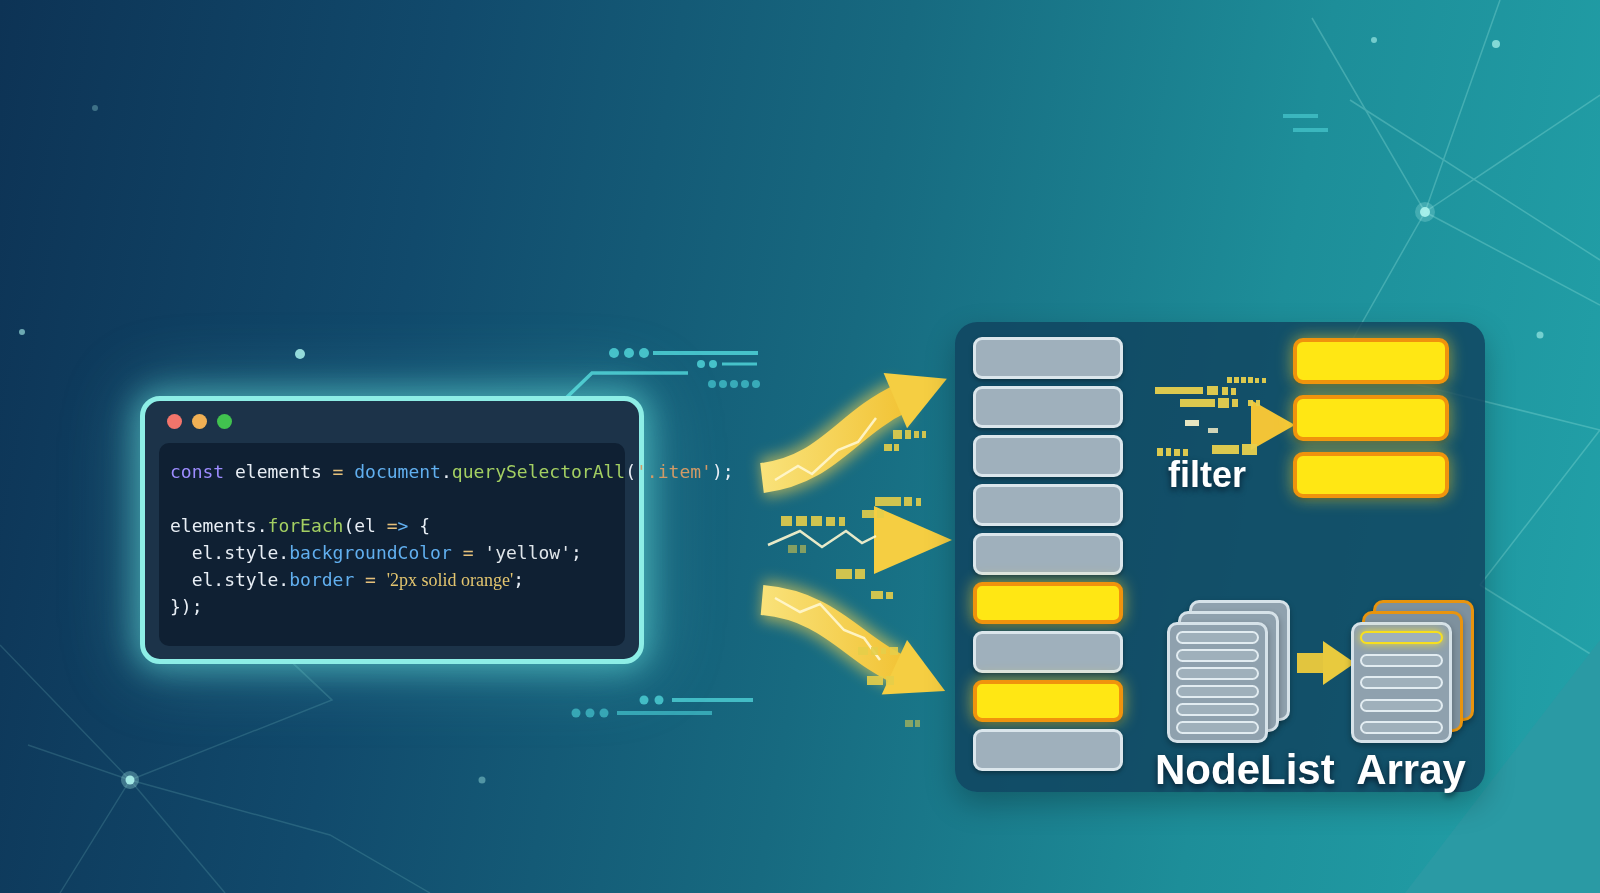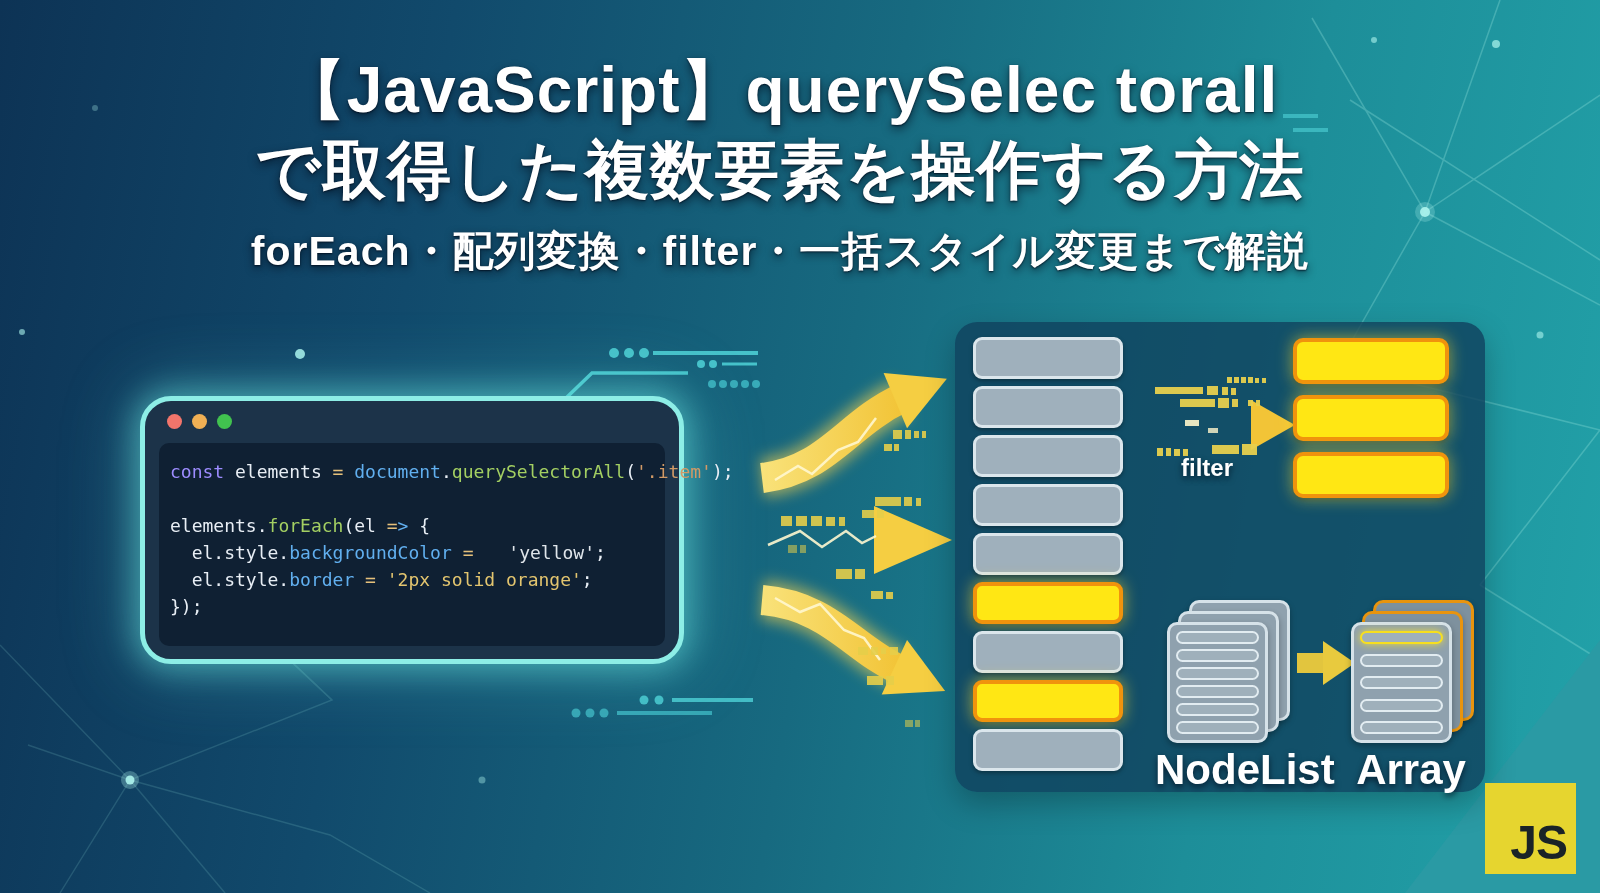--- a/index.html
+++ b/index.html
@@ -13,57 +13,57 @@
 
   
   .titles{position:absolute;left:0;top:50px;width:1560px;text-align:center;color:#fff;}
   .title-line{font-size:64px;font-weight:700;letter-spacing:1px;line-height:1.25;
     text-shadow:0 4px 10px rgba(0,10,25,.6),0 1px 2px rgba(0,10,25,.8);}
   .subtitle{margin-top:14px;font-size:41px;font-weight:700;letter-spacing:1px;
     text-shadow:0 3px 8px rgba(0,10,25,.65),0 1px 2px rgba(0,10,25,.8);}
 
   
   .code-window{
-    position:absolute;left:140px;top:396px;width:544px;height:268px;box-sizing:border-box;
-    background:#1c3349;border:5px solid var(--accent-cyan,#8deee6);border-radius:31px;
+    position:absolute;left:140px;top:396px;width:504px;height:268px;box-sizing:border-box;
+    background:#1c3349;border:5px solid var(--accent-cyan,#8deee6);border-radius:20px;
     box-shadow:0 0 30px 6px rgba(110,240,230,.45),0 0 70px 10px rgba(110,240,230,.25);
   }
   .traffic{position:absolute;left:22px;top:13px;display:flex;gap:10px;}
   .dot{width:15px;height:15px;border-radius:50%;}
   .dot.red{background:#f2756b;} .dot.amber{background:#f0b054;} .dot.green{background:#41c24f;}
   .code-area{
     position:absolute;left:14px;top:42px;right:14px;bottom:13px;border-radius:10px;
     background:#0f2033;padding:15px 11px;box-sizing:border-box;
     font-family:"DejaVu Sans Mono",monospace;font-size:18px;line-height:27px;white-space:pre;
   }
   .code-line{height:27px;}
   .tok-pl{color:var(--code-plain,#e8eef5);}
   .tok-kw{color:var(--code-kw,#9d8cff);}
   .tok-op{color:var(--code-op,#e5c07b);}
   .tok-obj{color:var(--code-obj,#61afef);}
   .tok-fn{color:var(--code-fn,#a3cf62);}
   .tok-prop{color:var(--code-prop,#61afef);}
   .tok-str{color:var(--code-str,#d19a66);}
-  .tok-strw{color:var(--code-str-white,#dfe5ea);margin-left:24px;}
-  .tok-stry{color:var(--code-str-yellow,#e3c56f);}
+  .tok-strw{color:var(--code-str-white,#dfe5ea);}
+  .tok-stry{color:var(--code-str-yellow,#e3c56f);font-family:Liberation Serif, serif;}
 
   
   .panel{
     position:absolute;left:955px;top:322px;width:530px;height:470px;border-radius:22px;
     background:rgba(16,66,94,.82);box-shadow:0 12px 30px rgba(0,0,0,.25);
   }
   .el-col{position:absolute;left:18px;top:15px;width:150px;}
   .el-box{width:150px;height:42px;border-radius:9px;margin-bottom:7px;box-sizing:border-box;}
   .el-box.gray{background:var(--element-gray,#9fb0bc);border:3px solid var(--element-gray-border,#dbe6ec);
     box-shadow:0 2px 4px rgba(0,0,0,.35);}
   .el-box.yellow{background:var(--highlight-yellow,#ffe714);border:4px solid var(--highlight-orange,#f0930d);
     box-shadow:0 0 16px rgba(255,225,50,.65),0 2px 4px rgba(0,0,0,.3);}
   .filter-svg{position:absolute;left:195px;top:46px;}
   .filter-label{position:absolute;left:192px;top:132px;width:120px;text-align:center;
-    color:#fff;font-size:24px;font-weight:700;text-shadow:0 3px 6px rgba(0,10,25,.7);}
+    color:#fff;font-size:36px;font-weight:700;text-shadow:0 3px 6px rgba(0,10,25,.7);}
   .result-col{position:absolute;left:338px;top:16px;width:156px;}
   .result-box{width:156px;height:46px;border-radius:10px;margin-bottom:11px;box-sizing:border-box;
     background:var(--highlight-yellow,#ffe714);border:4px solid var(--highlight-orange,#f0930d);
     box-shadow:0 0 16px rgba(255,225,50,.6),0 2px 4px rgba(0,0,0,.3);}
   .stack{position:absolute;width:125px;height:145px;}
   .stack.nodelist{left:212px;top:278px;}
   .stack.array{left:396px;top:278px;}
   .card{position:absolute;width:101px;height:121px;border-radius:10px;box-sizing:border-box;
     background:#8fa1ae;border:3px solid #d6e2e9;box-shadow:0 3px 6px rgba(0,0,0,.3);}
   .card.orange{border-color:#e8940e;background:#7e919e;}
@@ -210,25 +210,20 @@
         <rect x="871" y="647" width="7" height="8"></rect>
         <rect x="881" y="648" width="5" height="6"></rect>
         <rect x="890" y="647" width="8" height="8"></rect>
       <rect x="867" y="676" width="16" height="9"></rect>
         <rect x="886" y="676" width="8" height="9"></rect>
       <rect x="905" y="720" width="8" height="7" opacity="0.6"></rect>
         <rect x="915" y="720" width="5" height="7" opacity="0.6"></rect>
     </g>
   </svg>
 
-  <div class="titles">
-    <div class="title-line">【JavaScript】querySelec torall</div>
-    <div class="title-line">で取得した複数要素を操作する方法</div>
-    <div class="subtitle">forEach・配列変換・filter・一括スタイル変更まで解説</div>
-  </div>
 
   <div class="panel">
     <div class="el-col" id="element-column">
         <div class="el-box gray"></div>
         <div class="el-box gray"></div>
         <div class="el-box gray"></div>
         <div class="el-box gray"></div>
         <div class="el-box gray"></div>
         <div class="el-box yellow"></div>
         <div class="el-box gray"></div>
@@ -319,17 +314,14 @@
 
   <div class="code-window">
     <div class="traffic">
       <span class="dot red"></span>
       <span class="dot amber"></span>
       <span class="dot green"></span>
     </div>
     <div class="code-area" id="code-lines"><div class="code-line"><span class="tok-kw">const</span><span class="tok-pl"> elements </span><span class="tok-op">=</span><span class="tok-pl"> </span><span class="tok-obj">document</span><span class="tok-pl">.</span><span class="tok-fn">querySelectorAll</span><span class="tok-pl">(</span><span class="tok-str">'.item'</span><span class="tok-pl">);</span></div><div class="code-line">&nbsp;</div><div class="code-line"><span class="tok-pl">elements.</span><span class="tok-fn">forEach</span><span class="tok-pl">(el </span><span class="tok-op">=</span><span class="tok-obj">&gt;</span><span class="tok-pl"> {</span></div><div class="code-line"><span class="tok-pl">  el.style.</span><span class="tok-prop">backgroundColor</span><span class="tok-pl"> </span><span class="tok-op">=</span><span class="tok-pl"> </span><span class="tok-strw">'yellow'</span><span class="tok-pl">;</span></div><div class="code-line"><span class="tok-pl">  el.style.</span><span class="tok-prop">border</span><span class="tok-pl"> </span><span class="tok-op">=</span><span class="tok-pl"> </span><span class="tok-stry">'2px solid orange'</span><span class="tok-pl">;</span></div><div class="code-line"><span class="tok-pl">});</span></div></div>
   </div>
 
-  <div class="js-badge">
-    <span>JS</span>
-  </div>
 
 </div>
 
 </body></html>

